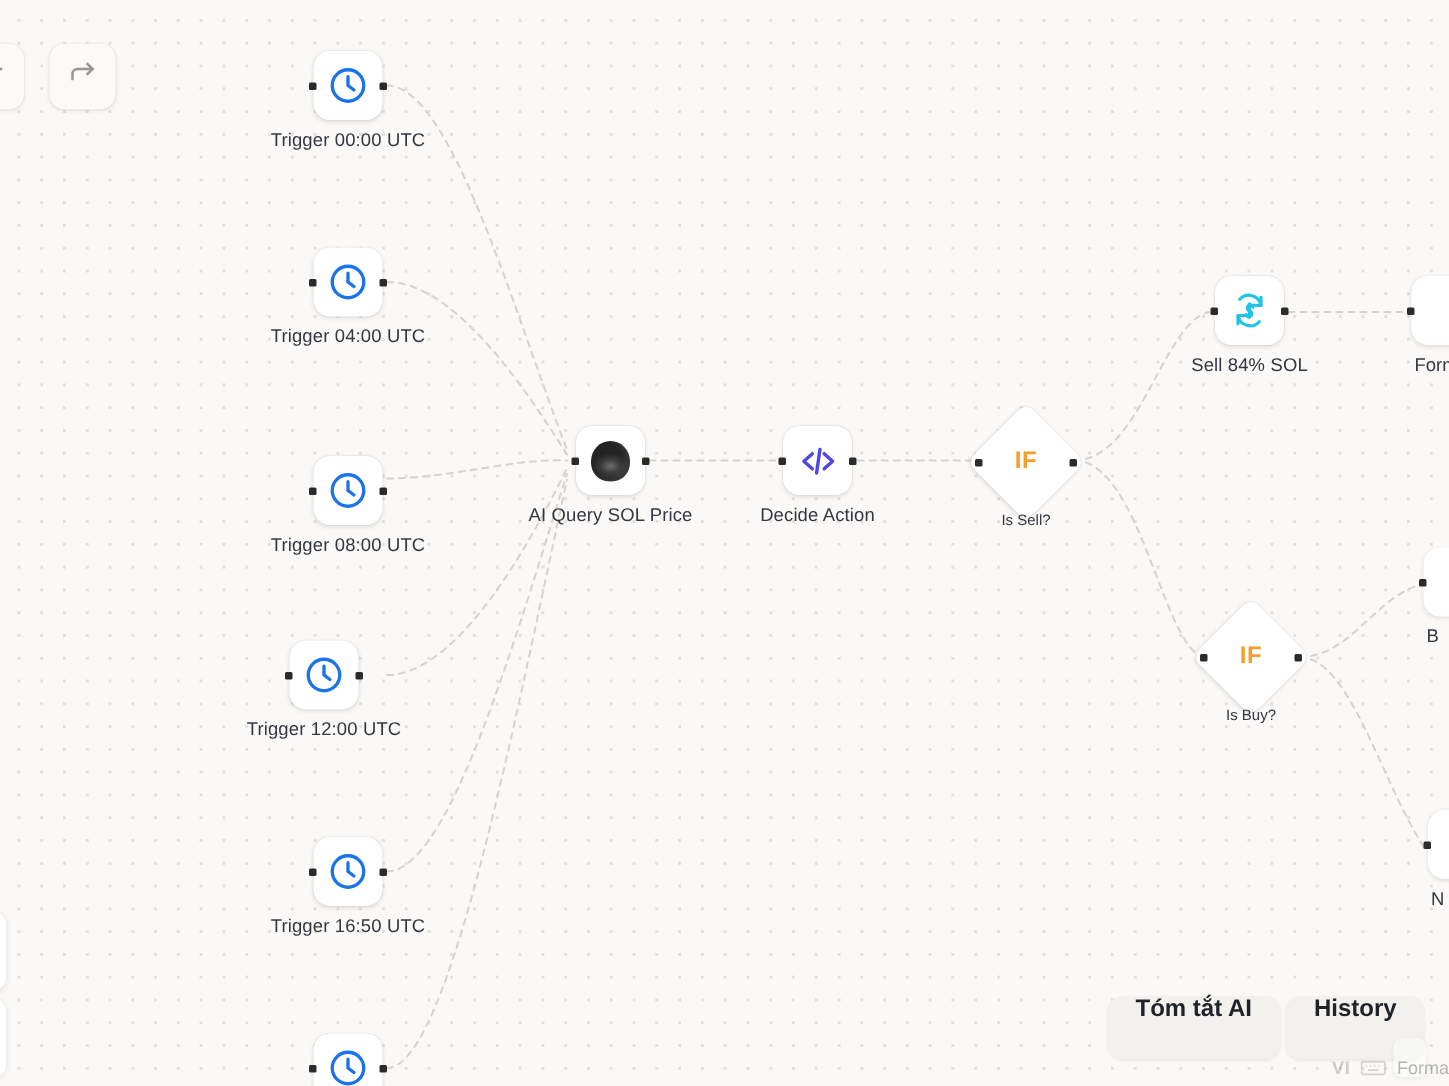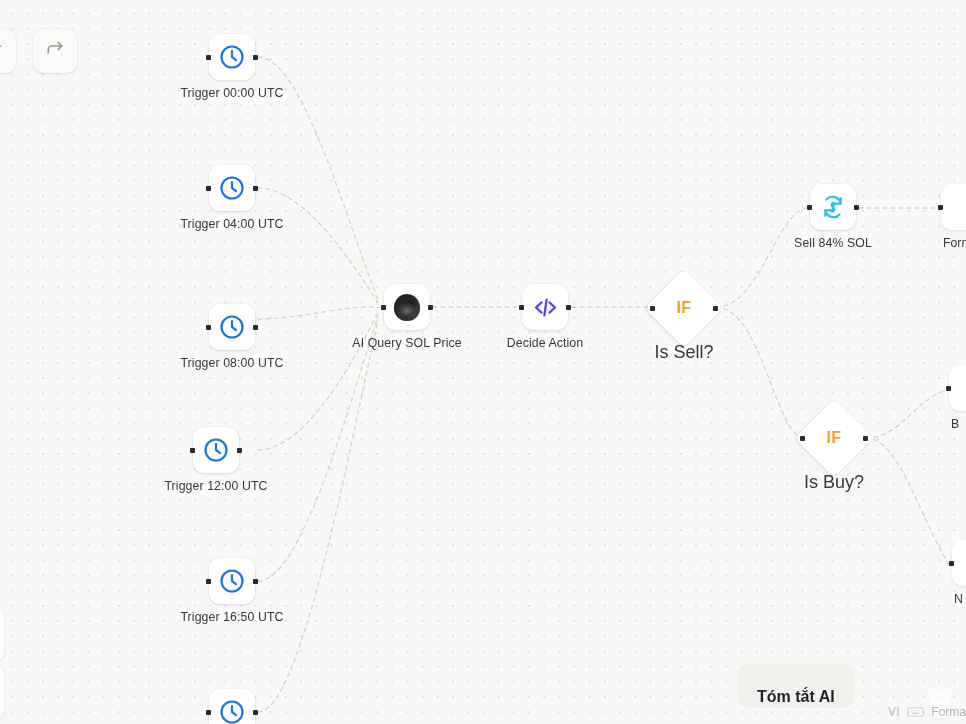--- a/index.html
+++ b/index.html
@@ -85,21 +85,21 @@
     display: flex; align-items: center; justify-content: center;
     font-size: 16px; font-weight: bold;
     color: #f59e2c;
     letter-spacing: .4px;
   }
   .dnode .label {
     position: absolute;
     top: 62px; left: 50%;
     transform: translateX(-50%);
     white-space: nowrap;
-    font-size: 18px;
+    font-size: 10px;
     color: #33373f;
   }
   .dnode .port { top: 50%; margin-top: -2.5px; }
   .dnode .port.in  { left: -6px; }
   .dnode .port.out { right: -6px; }
 
   
   .avatar {
     width: 26px; height: 27px;
     border-radius: 50% 50% 46% 46%;
@@ -141,21 +141,21 @@
     position: absolute; top: 52px; left: 2px;
     white-space: nowrap; font-size: 12.3px; color: #33373f;
   }
 
   
   .fab {
     position: absolute;
     height: 42px;
     background: #f2f1ee;
     border-radius: 11px;
-    display: flex; align-items: flex-end; justify-content: center;
+    display: flex; align-items: flex-start; justify-content: center;
     padding: 0 19px;
     font-size: 16px;
     font-weight: bold;
     color: #1f2328;
     box-shadow: 0 1px 2px rgba(40,36,30,.07);
     cursor: pointer;
     user-select: none;
   }
 
   
@@ -360,20 +360,23 @@
   </div>
 
   <div class="rnode" style="left:952px; top:540px;">
     <div class="box"></div>
     <span class="port in"></span>
     <span class="label">N</span>
   </div>
 
   <div class="fab" style="left:738px; top:664px;">
     <span>Tóm tắt AI</span>
+  </div>
+  <div class="fab" style="left:857px; top:664px;">
+    <span>History</span>
   </div>
 
   <div class="ime-card" style="left:929px; top:692px; width:22px; height:26px;"></div>
   <div class="ime" style="left:888px; top:705px;">
     <span class="vi">VI</span>
     <svg width="17" height="12" viewBox="0 0 24 16" fill="none" stroke="#a0a0a0" stroke-width="1.6">
       <rect x="1" y="2" width="22" height="12" rx="2"></rect>
       <path d="M5 6 h1 M9 6 h1 M13 6 h1 M17 6 h1 M7 10 h10"></path>
     </svg>
     <span class="fmt">Format</span>

